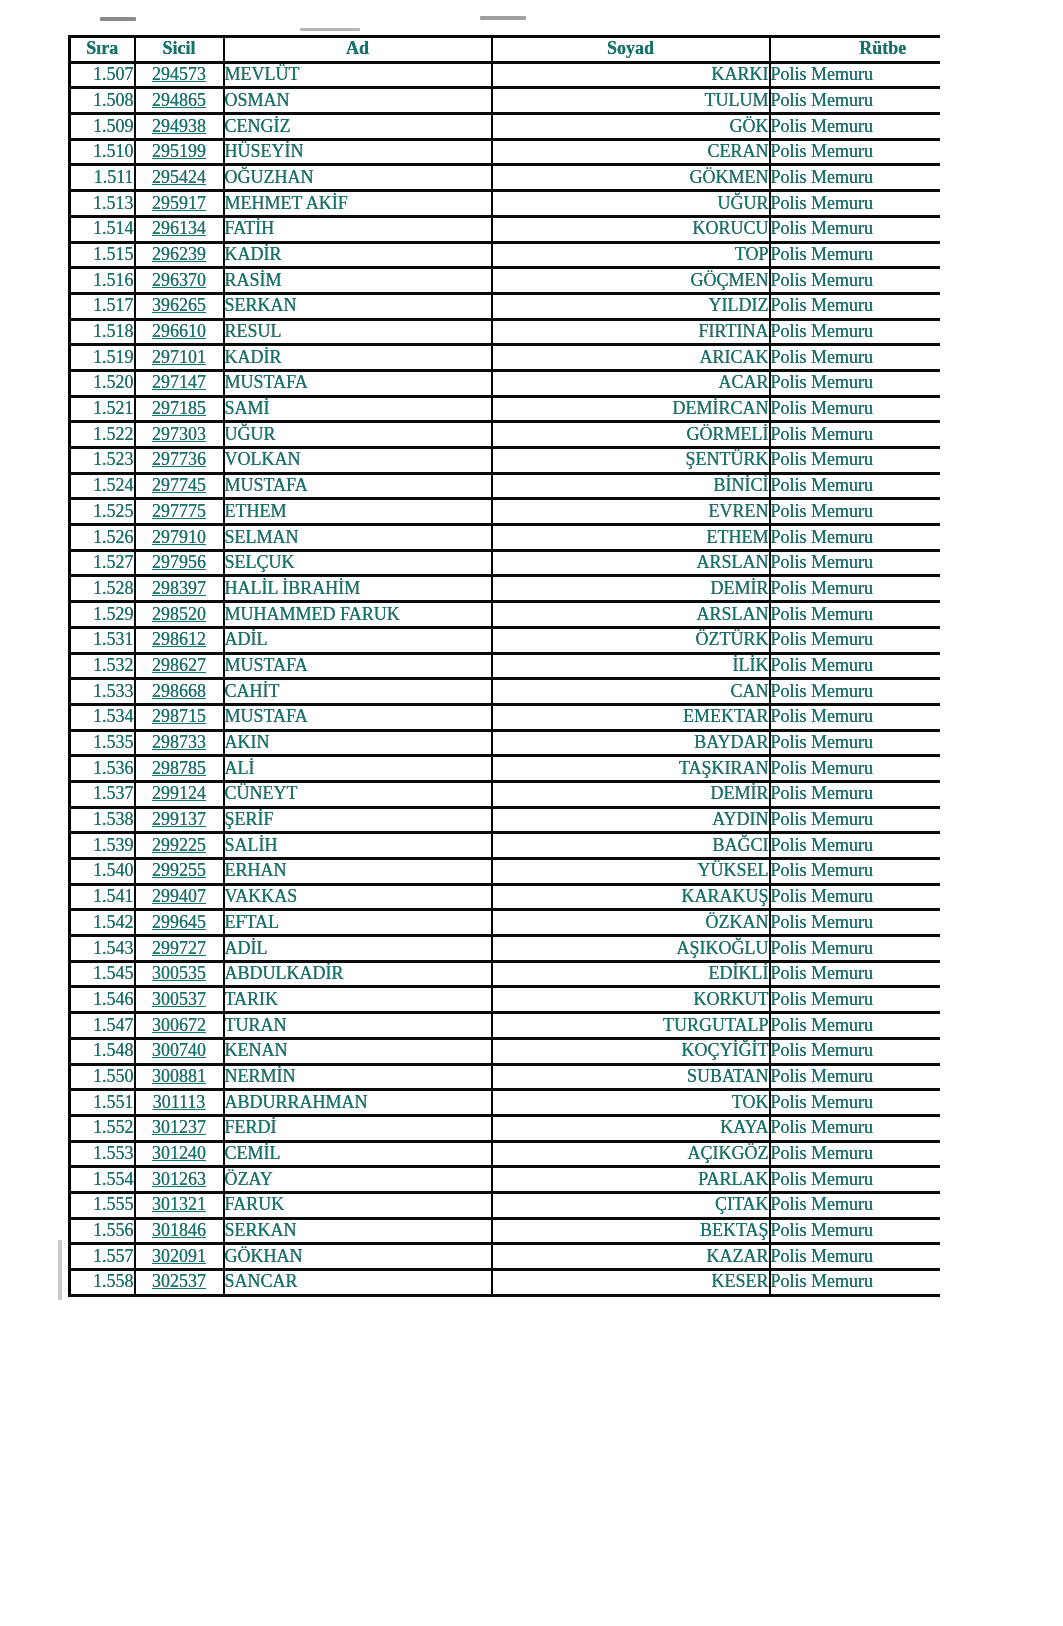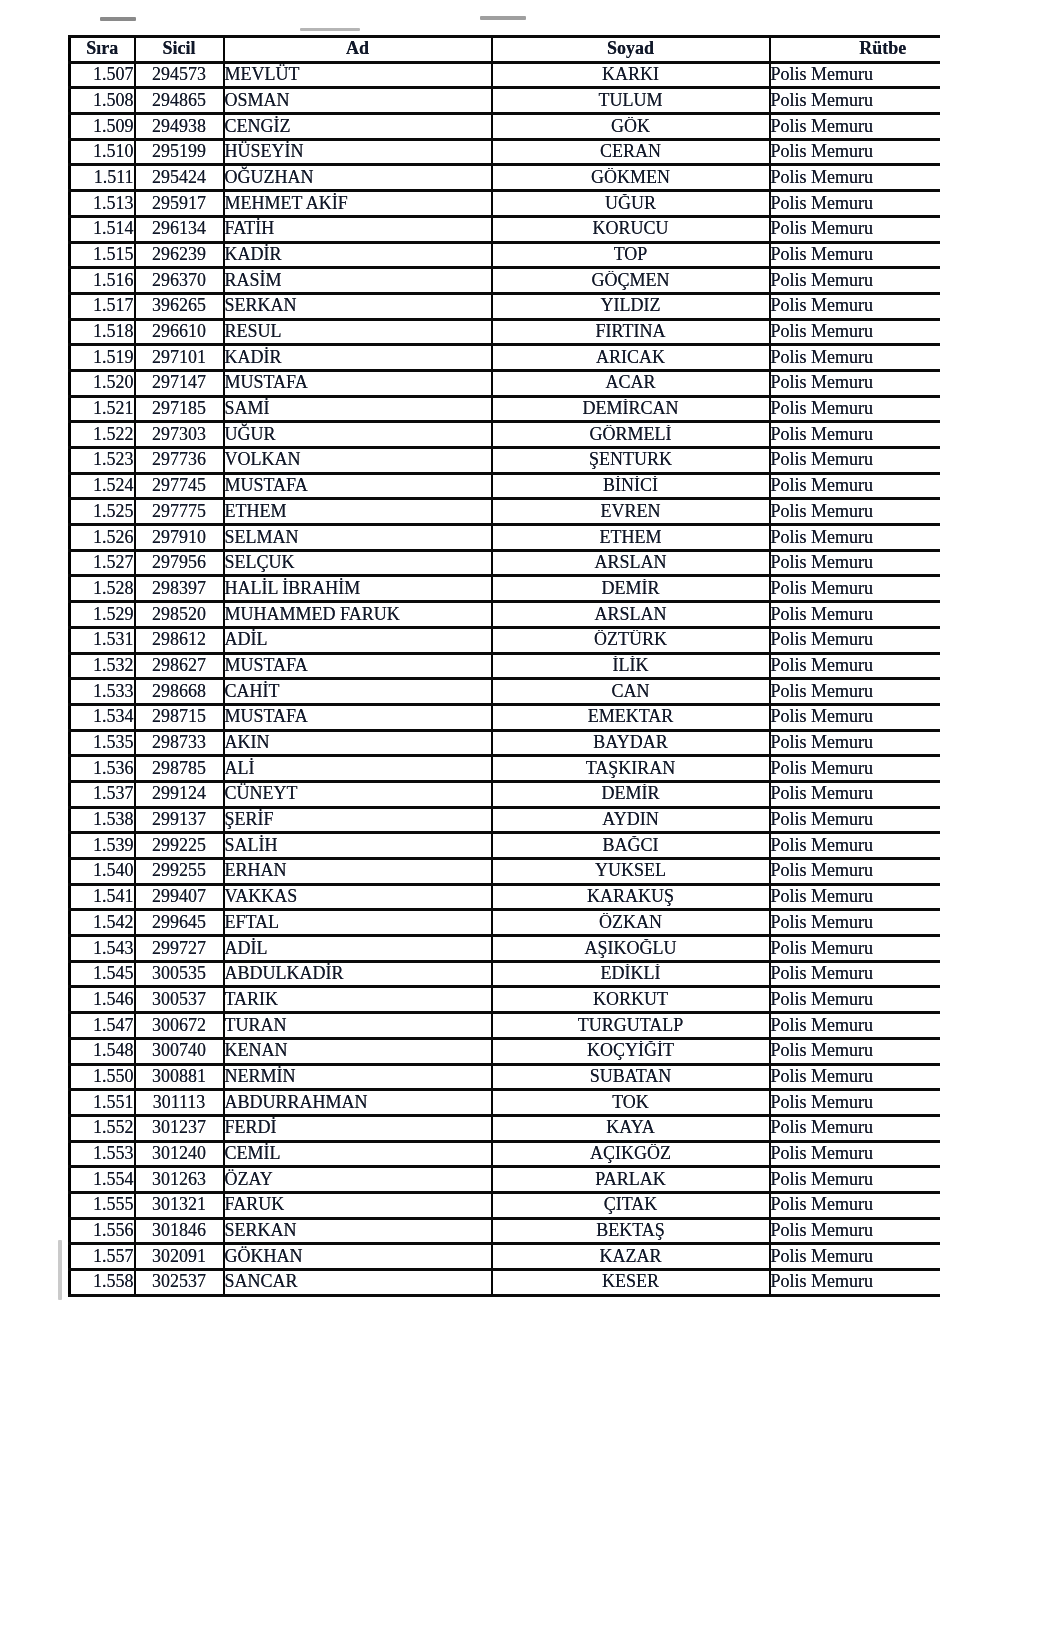--- a/index.html
+++ b/index.html
@@ -7,21 +7,21 @@
     padding: 0;
     background: #ffffff;
   }
   .page {
     position: relative;
     width: 940px;
     height: 1626px;
     background: #ffffff;
     overflow: hidden;
     font-family: "Liberation Serif", "DejaVu Serif", serif;
-    color: #0f172a;
+    color: #0f766e;
   }
   table.doc-table {
     position: absolute;
     left: 68px;
     top: 35px;
     width: 927px;
     border-collapse: collapse;
     table-layout: fixed;
     background: #ffffff;
   }
@@ -46,23 +46,23 @@
     text-shadow: 0 0 0.5px rgba(0,0,0,0.7);
   }
   table.doc-table { border: 3px solid #000; }
 
   table.doc-table th {
     font-weight: bold;
     text-align: center;
     font-size: 18px;
   }
   td.c-sira  { text-align: right;  padding-right: 7px; }
-  td.c-sicil { text-align: center; padding-right: 4px; }
+  td.c-sicil { text-align: center; padding-right: 4px; text-decoration: underline; }
   td.c-ad    { text-align: left;   padding-left: 5px; }
-  td.c-soyad { text-align: center;   padding-left: 5px; border-radius: 7px; }
+  td.c-soyad { text-align: right;   padding-left: 5px; }
   td.c-rutbe { text-align: left;   padding-left: 5px; }
 
   
   .speck {
     position: absolute;
     background: #2a2a2a;
     opacity: 0.55;
     border-radius: 1px;
   }
   .speck.s1 { left: 100px; top: 17px; width: 36px; height: 4px; }

